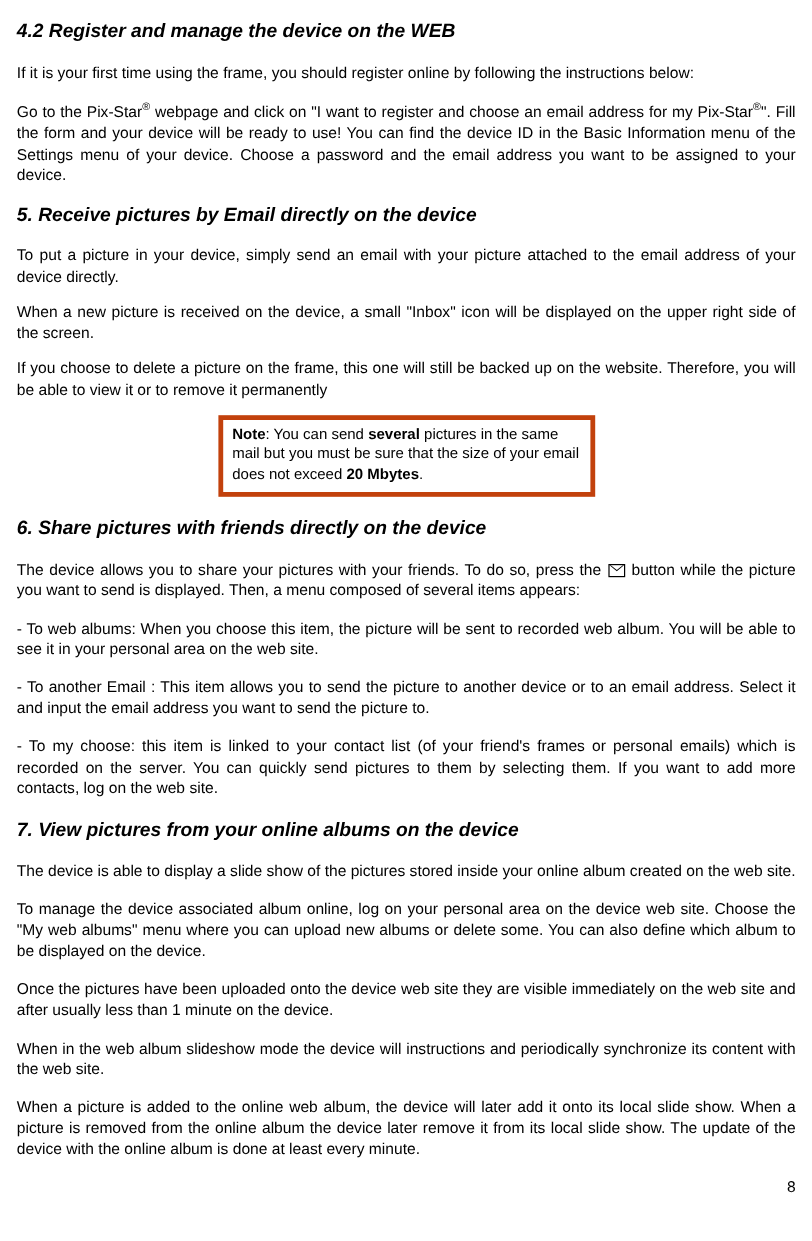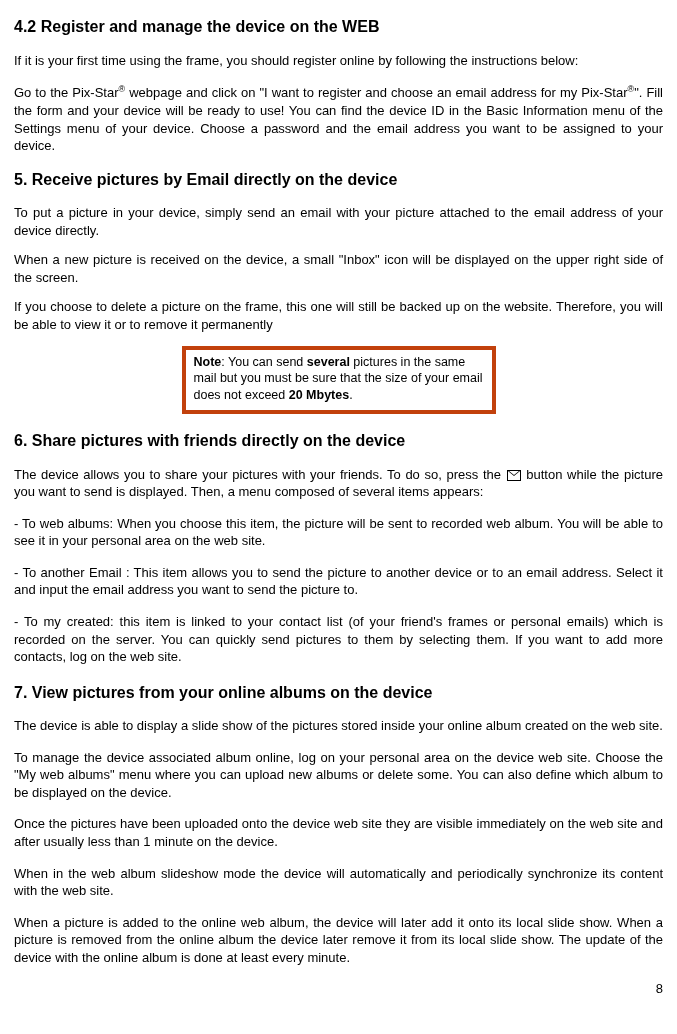--- a/index.html
+++ b/index.html
@@ -6,20 +6,21 @@
     font-family: Verdana, Geneva, sans-serif;
     font-size: 13px;
     line-height: 1.35;
     color: #000;
     margin: 0;
     padding: 12px 14px 10px 14px;
     width: 649px;
     text-align: justify;
   }
   h2 {
+    font-style: italic;
     font-weight: bold;
     font-size: 16px;
     margin: 4px 0 14px 0;
   }
   .space7h2 { margin-top: 16px; }
   p { margin: 12px 0 14px 0; }
   .tight { margin-bottom: 0; }
   .notebox {
     border: 4px solid #c2410c;
     width: 290px;
@@ -76,23 +77,23 @@
 </div>
 
 <h2>6. Share pictures with friends directly on the device</h2>
 
 <p><span>The device allows you to share your pictures with your friends. To do so, press the </span><span class="envelope"></span><span> button while the picture you want to send is displayed. Then, a menu composed of several items appears:</span></p>
 
 <p>- <span class="u">To web albums:</span><span> When you choose this item, the picture will be sent to recorded web album. You will be able to see it in your personal area on the web site.</span></p>
 
 <p>- <span class="u">To another Email</span><span> : This item allows you to send the picture to another device or to an email address. Select it and input the email address you want to send the picture to.</span></p>
 
-<p>- <span class="u">To my created</span><span>: this item is linked to your contact list (of your friend's frames or personal emails) which is recorded on the server. You can quickly send pictures to them by selecting them. If you want to add more contacts, log on the web site.</span></p>
+<p>- <span class="u">To my choose</span><span>: this item is linked to your contact list (of your friend's frames or personal emails) which is recorded on the server. You can quickly send pictures to them by selecting them. If you want to add more contacts, log on the web site.</span></p>
 
 <h2 class="space7h2"> 7. View pictures from your online albums on the device</h2>
 
 <p>The device is able to display a slide show of the pictures stored inside your online album created on the web site.</p>
 <p>To manage the device associated album online, log on your personal area on the device web site. Choose the "My web albums" menu where you can upload new albums or delete some. You can also define which album to be displayed on the device.</p>
 <p>Once the pictures have been uploaded onto the device web site they are visible immediately on the web site and after usually less than 1 minute on the device.</p>
-<p>When in the web album slideshow mode the device will automatically and periodically synchronize its content with the web site.</p>
+<p>When in the web album slideshow mode the device will instructions and periodically synchronize its content with the web site.</p>
 <p>When a picture is added to the online web album, the device will later add it onto its local slide show. When a picture is removed from the online album the device later remove it from its local slide show. The update of the device with the online album is done at least every minute.</p>
 
 <div class="pagenum">8</div>
 
 </body></html>

